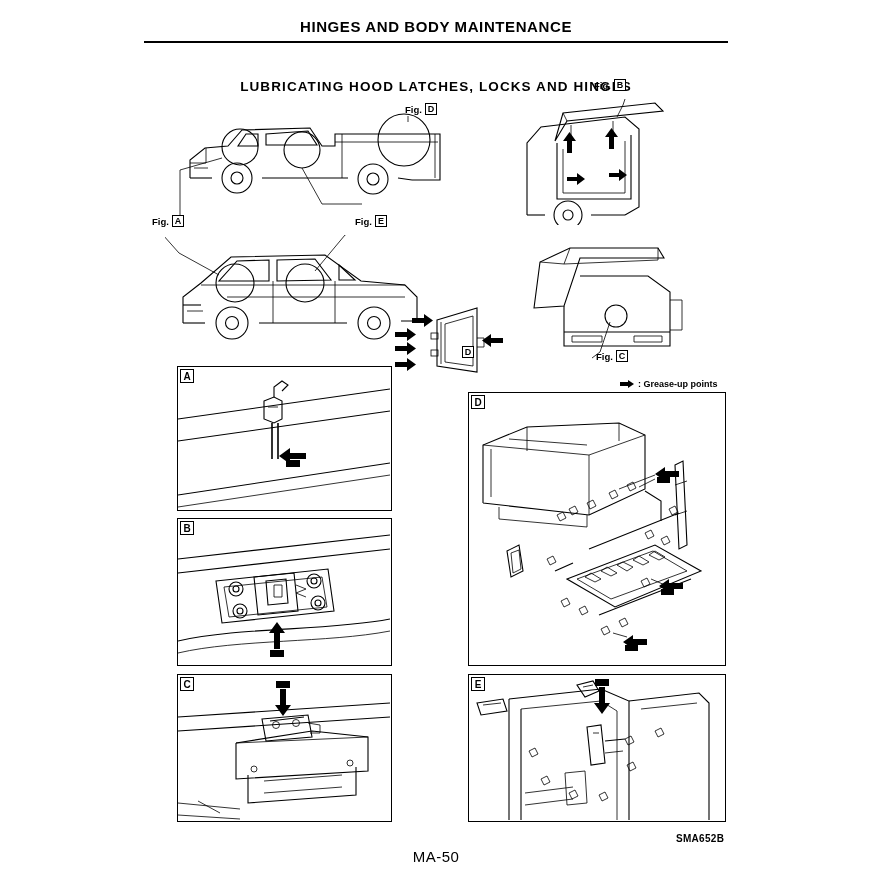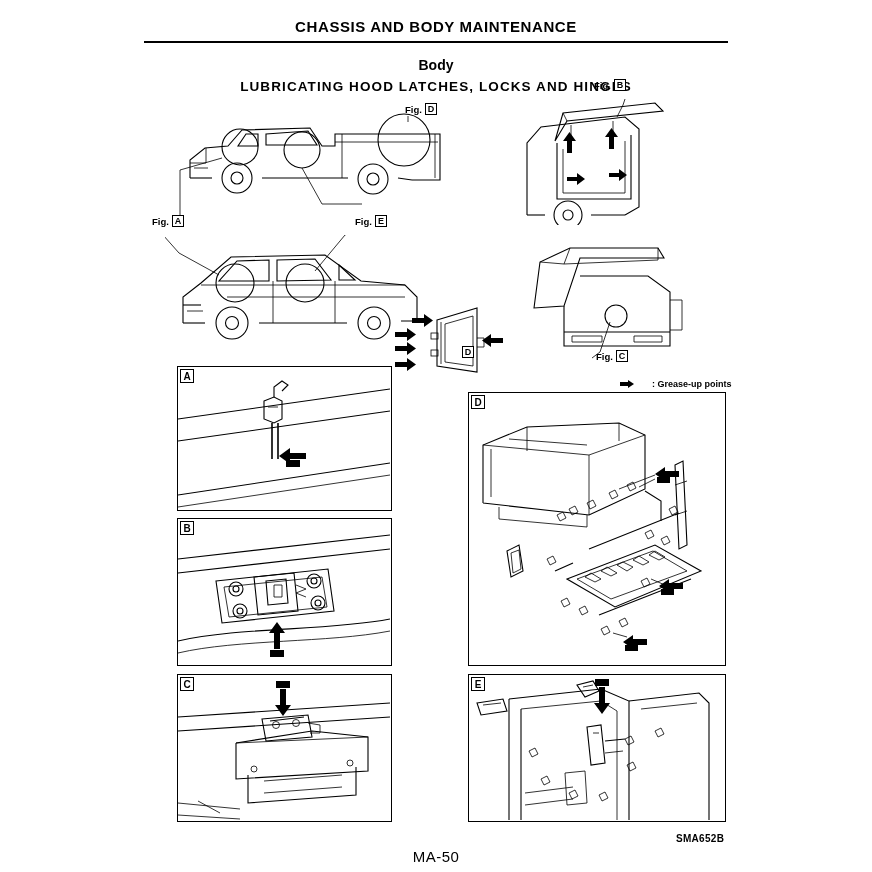--- a/index.html
+++ b/index.html
@@ -129,21 +129,21 @@
 
   
   .legend {
     position: absolute;
     top: 379px;
     left: 620px;
     font-size: 9px;
     font-weight: bold;
     display: flex;
     align-items: center;
-    gap: 18px;
+    gap: 4px;
     white-space: nowrap;
   }
   .grease-icon {
     width: 14px;
     height: 8px;
     position: relative;
     display: inline-block;
   }
   .grease-icon:before {
     content: "";
@@ -165,24 +165,23 @@
   .ln { fill: none; stroke: #000; stroke-width: 1.1; }
   .ln-thin { fill: none; stroke: #000; stroke-width: 0.8; }
   .ln-thick { fill: none; stroke: #000; stroke-width: 1.6; }
   .fillblack { fill: #000; stroke: none; }
 </style>
 </head>
 <body>
 
 <div class="page">
 
-  <div class="header-title">CHASSIS AND BODY MAINTENANCE</div>
+  <div class="header-title">HINGES AND BODY MAINTENANCE</div>
   <div class="header-rule"></div>
 
-  <div class="section-title">Body</div>
   <div class="subsection-title">LUBRICATING HOOD LATCHES, LOCKS AND HINGES</div>
 
   <div style="position:absolute; left:150px; top:100px; width:300px; height:120px;">
     <svg width="300" height="120" viewBox="0 0 300 120">
 
       <path class="ln" d="M40,78 L40,60 L55,48 L78,46 L92,30 L160,28 L172,46 L185,46 L185,34 L290,34 L290,80 L262,80"></path>
       <path class="ln" d="M40,78 L62,78"></path>
       <path class="ln" d="M112,78 L198,78"></path>
       <path class="ln" d="M248,78 L262,80"></path>
 

